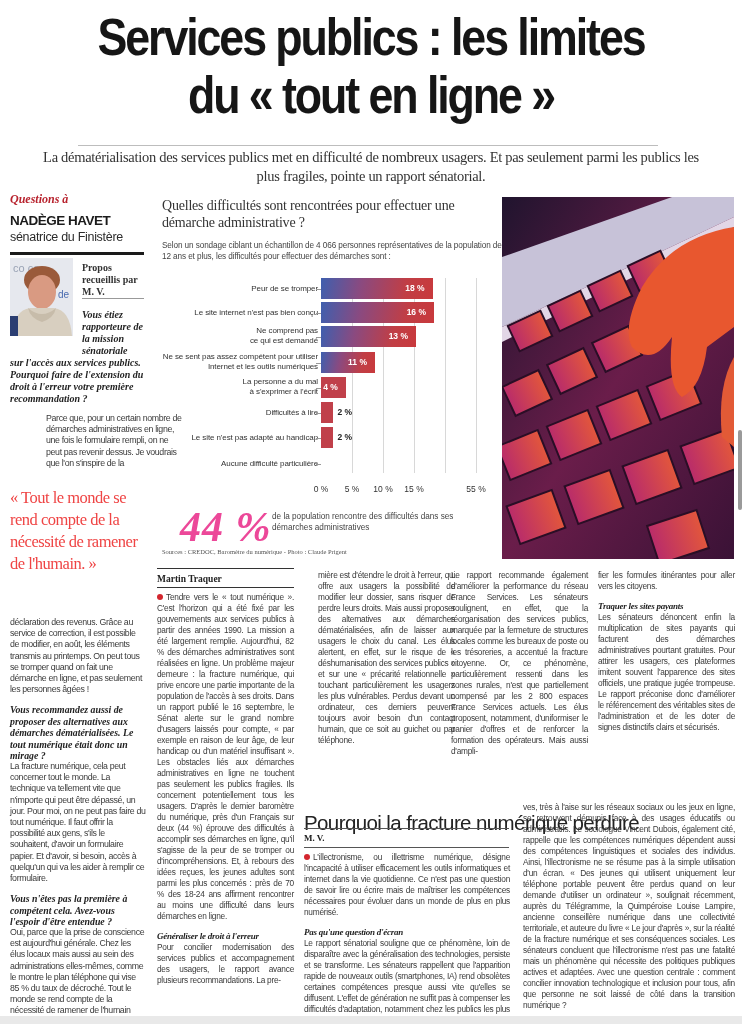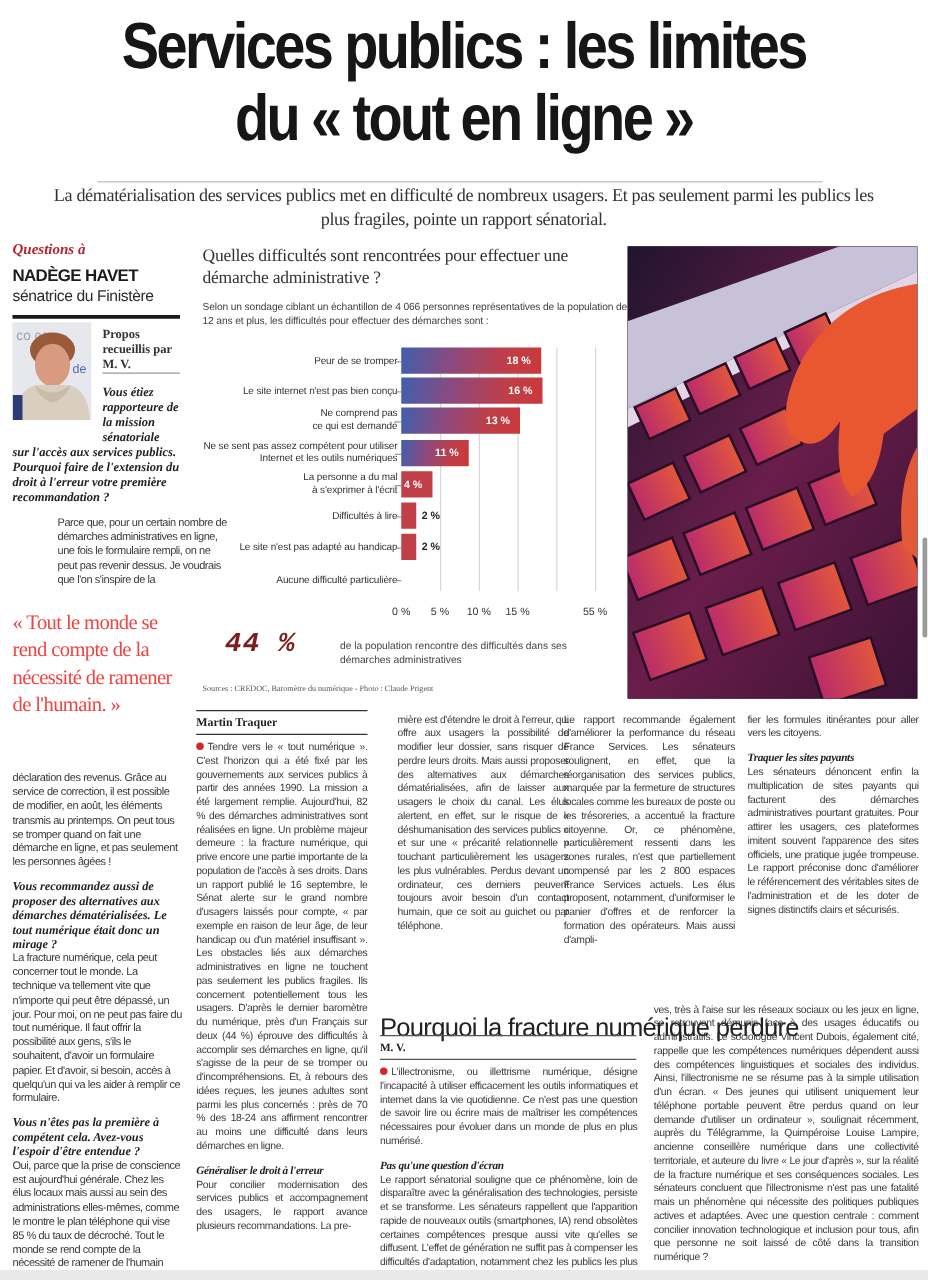--- a/index.html
+++ b/index.html
@@ -36,21 +36,21 @@
   .chart-sub { left: 162px; top: 240px; width: 340px; font-size: 8.2px; line-height: 11px; color: #444; letter-spacing: -0.1px; }
   .chart { left: 150px; top: 270px; width: 350px; height: 230px; }
   .gridline { position: absolute; top: 8px; width: 1px; height: 195px; background: #d8d8d8; }
   .bar-row { position: absolute; left: 0; width: 350px; height: 22px; }
   .bar-label { position: absolute; right: 182px; text-align: right; font-size: 8px; line-height: 10px; color: #333; letter-spacing: -0.1px; white-space: nowrap; }
   .bar-tick { position: absolute; left: 166px; width: 5px; height: 1px; background: #999; top: 11px; }
   .bar { position: absolute; left: 171px; top: 0; height: 21px; background: linear-gradient(100deg, #3f5fae 0%, #8a4a80 35%, #c13e45 75%, #c8393c 100%); }
   .bar-value { position: absolute; right: 8px; top: 0; line-height: 21px; font-weight: 700; font-size: 8.5px; color: #ffffff; white-space: nowrap; }
   .bar-value.outside { right: auto; color: #222; }
   .axis-tick-label { position: absolute; top: 214px; font-size: 8.5px; color: #333; transform: translateX(-50%); white-space: nowrap; }
-  .big-stat { left: 180px; top: 503px; font-family: Liberation Mono, monospace; font-weight: 700; font-style: italic; font-size: 22px; color: #7f1d1d; letter-spacing: 1px; }
+  .big-stat { left: 180px; top: 503px; font-family: Liberation Serif, serif; font-weight: 700; font-style: italic; font-size: 42px; color: #ec4899; letter-spacing: 1px; }
   .big-stat-text { left: 272px; top: 511px; width: 200px; font-size: 8.2px; line-height: 11px; color: #444; }
   .sources { left: 162px; top: 548px; font-family: "Liberation Serif", serif; font-size: 6.5px; color: #555; }
 
   
   .photo { left: 502px; top: 197px; width: 232px; height: 362px; overflow: hidden; background: #1a0f2a; }
 
   
   .art-author { left: 157px; top: 574px; font-family: "Liberation Serif", serif; font-weight: 700; font-size: 9.5px; color: #222; }
   .art-rule1 { left: 157px; top: 568px; width: 137px; height: 1px; background: #333; }
   .art-rule2 { left: 157px; top: 587px; width: 137px; height: 1px; background: #333; }

